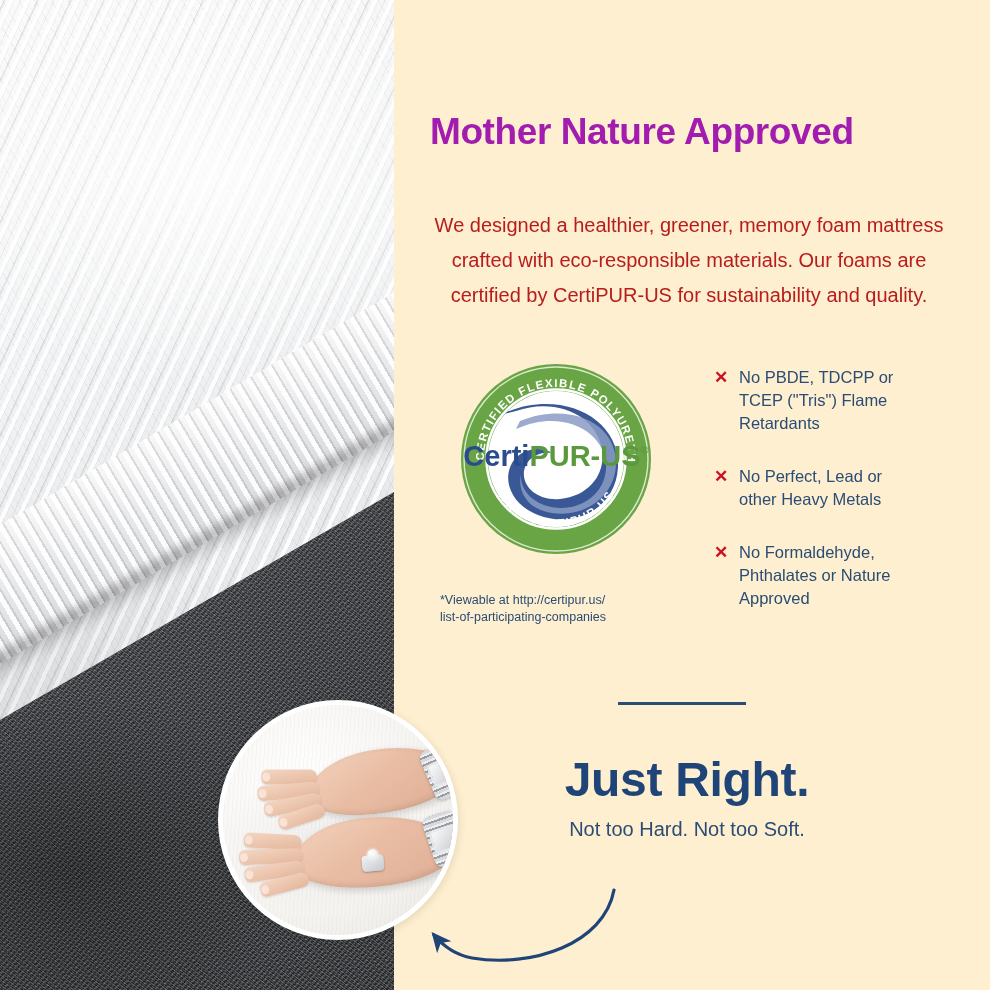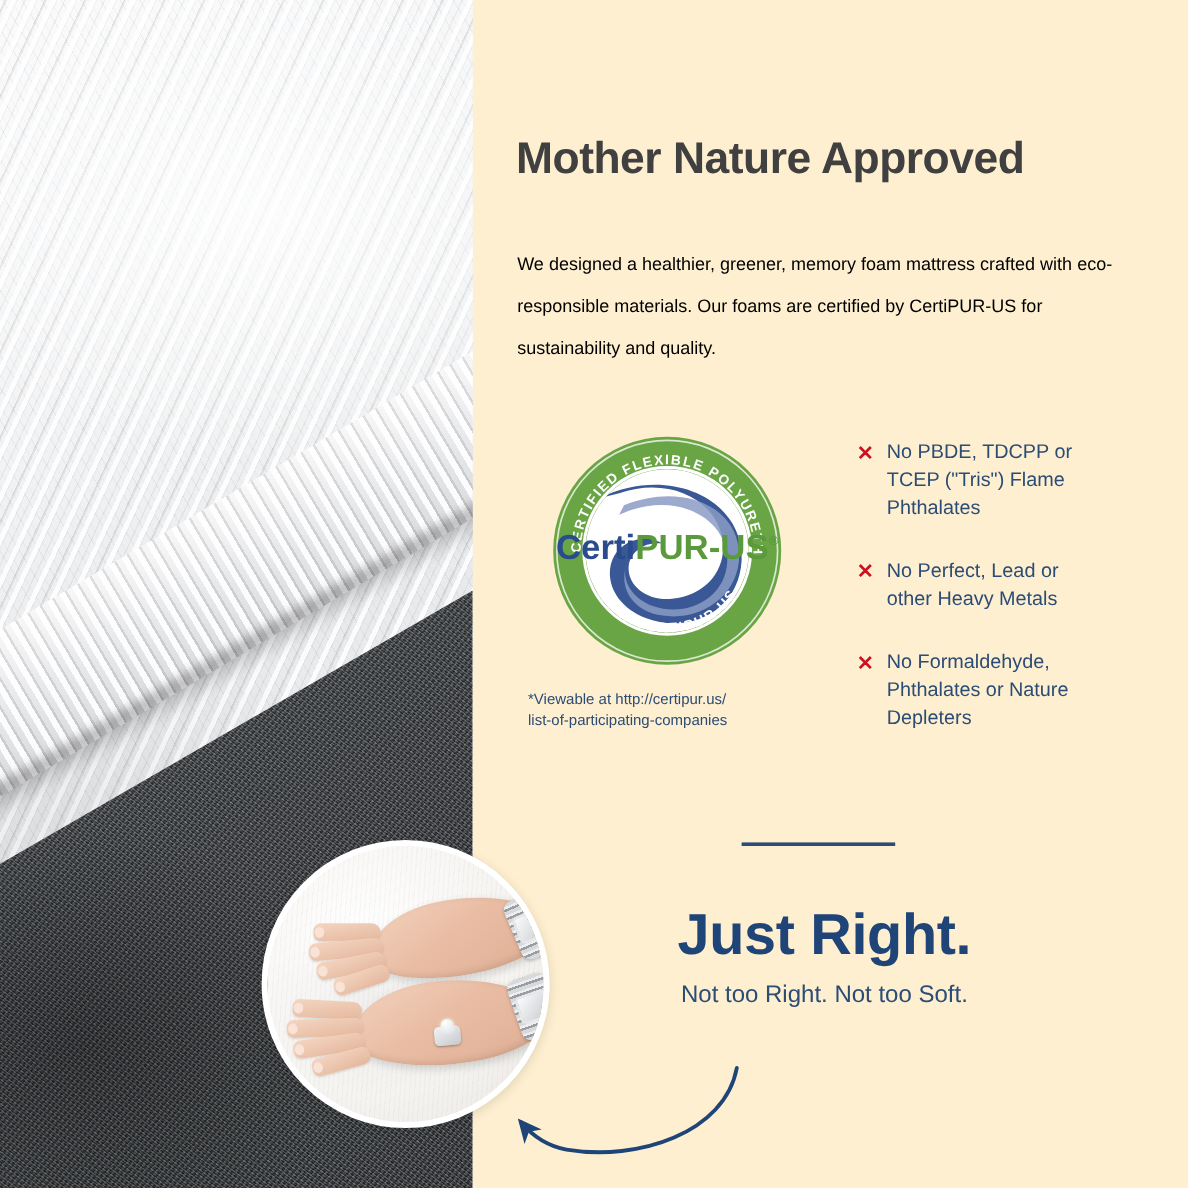--- a/index.html
+++ b/index.html
@@ -259,32 +259,33 @@
     top: 0;
     width: 596px;
     height: 990px;
   }
   #headline {
     position: absolute;
     left: 36px;
     top: 86px;
     font-size: 37px;
     font-weight: bold;
-    color: #404040;
+    color: #a21caf;
     letter-spacing: -0.4px;
     white-space: nowrap;
   }
   #intro-paragraph {
     position: absolute;
     left: 37px;
     top: 188px;
     width: 516px;
-    font-size: 15px;
+    font-size: 20px;
     line-height: 35px;
-    color: #000000;
+    color: #b91c1c;
+    text-align: center;
   }
 
   
   #seal {
     position: absolute;
     left: 66px;
     top: 363px;
     width: 192px;
     height: 192px;
   }
@@ -293,21 +294,21 @@
   #seal-caption {
     position: absolute;
     left: 46px;
     top: 568px;
     width: 270px;
     font-size: 12.5px;
     line-height: 17px;
     color: #2b4c75;
   }
   #seal-caption .cap-note {
-    margin-top: 7px;
+    margin-top: 24px;
   }
 
   
   #claims {
     position: absolute;
     left: 320px;
     top: 366px;
     width: 240px;
   }
   .claim {
@@ -456,33 +457,33 @@
     <div id="seal-caption">
       <div class="cap-note">*Viewable at http://certipur.us/</div>
       <div>list-of-participating-companies</div>
     </div>
 
     <div id="claims">
       <div class="claim">
         <span class="xmark">✕</span>
         <span>No PBDE, TDCPP or</span><br>
         <span>TCEP ("Tris") Flame</span><br>
-        <span>Phthalates</span>
+        <span>Retardants</span>
       </div>
       <div class="claim">
         <span class="xmark">✕</span>
         <span>No Perfect, Lead or</span><br>
         <span>other Heavy Metals</span>
       </div>
       <div class="claim">
         <span class="xmark">✕</span>
         <span>No Formaldehyde,</span><br>
         <span>Phthalates or Nature</span><br>
-        <span>Depleters</span>
+        <span>Approved</span>
       </div>
     </div>
 
     <div id="divider"></div>
     <div id="just-right-title">Just Right.</div>
-    <div class="just-right-sub" id="jr-line1">Not too Right. Not too Soft.</div>
+    <div class="just-right-sub" id="jr-line1">Not too Hard. Not too Soft.</div>
 
   </div>
 </div>
 
 </body></html>

